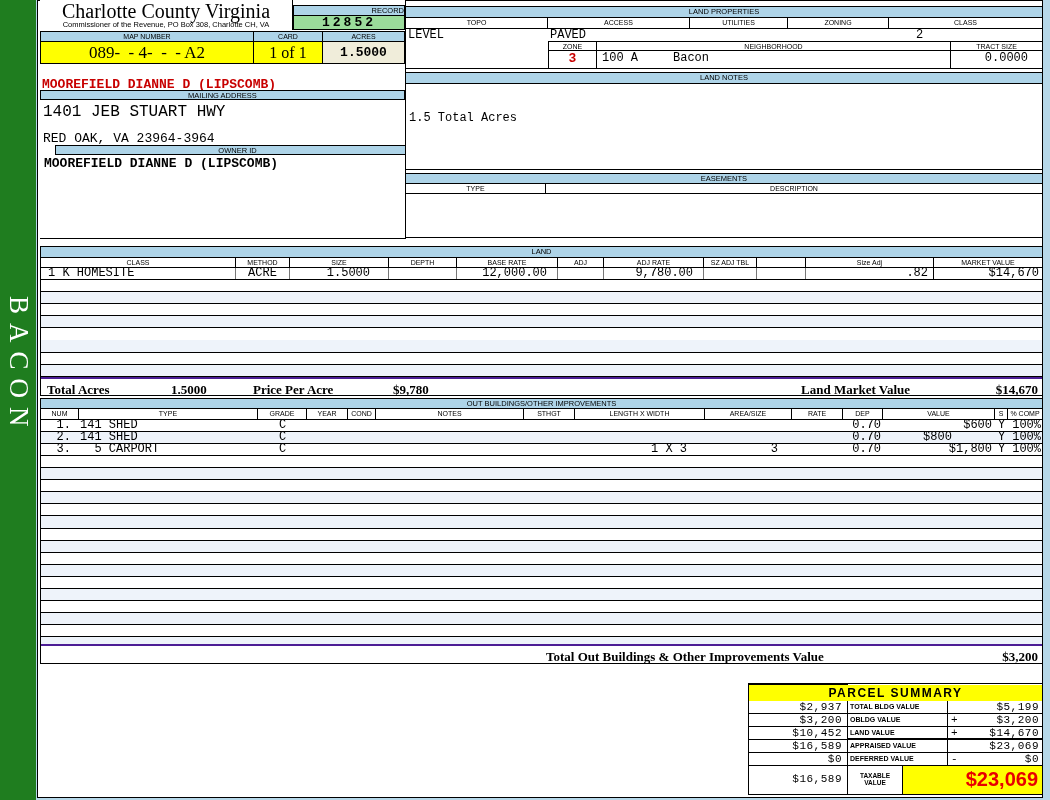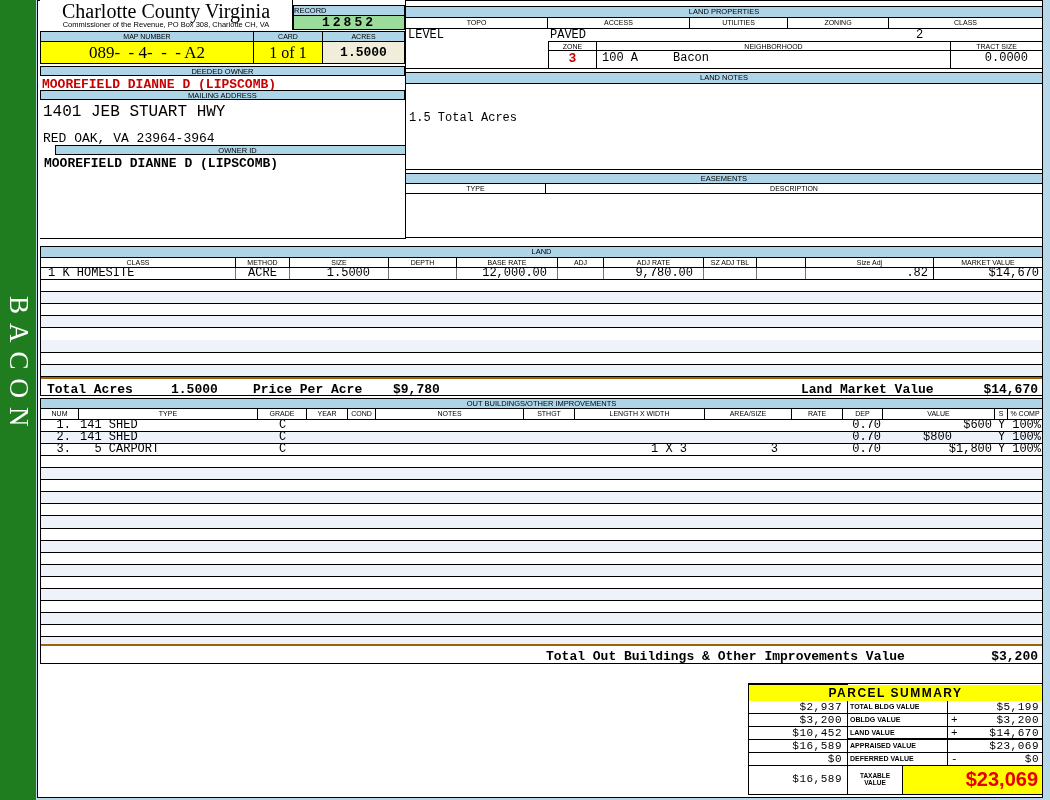--- a/index.html
+++ b/index.html
@@ -23,22 +23,22 @@
   .frow { display:flex; overflow:hidden; }
   .c { border-right:1px solid #000; overflow:hidden; white-space:pre; }
   .c.last { border-right:none; }
   .hc { font-size:7px; line-height:9px; text-align:center; border-bottom:1px solid #000; }
   .dcell { font-family:"Liberation Mono","DejaVu Sans Mono",monospace; font-size:12px; line-height:12px; }
   .r { text-align:right; }
   .ctr { text-align:center; }
   .stripes { background-image:repeating-linear-gradient(to bottom,
               #ffffff 0px,#ffffff 11.1px,#000 11.1px,#000 12.1px,
               #eef3fa 12.1px,#eef3fa 23.2px,#000 23.2px,#000 24.2px); }
-  .totrow { position:relative; border-top:2px solid #a16207;
-            font-family:Liberation Mono, monospace; font-size:13px; font-weight:bold; }
+  .totrow { position:relative; border-top:2px solid #4c1d95;
+            font-family:Liberation Serif, serif; font-size:13px; font-weight:bold; }
   .totrow span { position:absolute; top:3px; white-space:pre; }
   .ps-c1 { border-right:1px solid #000; border-bottom:1px solid #000;
            font-family:"Liberation Mono","DejaVu Sans Mono",monospace; font-size:11px;
            letter-spacing:0.5px; text-align:right; padding-right:5px; line-height:12px; }
   .ps-lab { border-right:1px solid #000; border-bottom:1px solid #000; font-size:7px; font-weight:bold;
             line-height:12px; padding-left:2px; white-space:nowrap; overflow:hidden; }
   .ps-val { border-bottom:1px solid #000; display:flex; justify-content:space-between;
             font-family:"Liberation Mono","DejaVu Sans Mono",monospace; font-size:11px;
             letter-spacing:0.5px; line-height:12px; }
 </style>
@@ -54,36 +54,35 @@
   <div class="panel"></div>
 
   <div class="abs" style="left:40px;top:0;width:366px;height:239px;border-right:1px solid #000;border-bottom:1px solid #000;background:#fff;">
 
     <div class="abs" style="left:0;top:0;width:253px;height:30px;border-right:1px solid #000;">
       <div style="font-family:'Liberation Serif',serif;font-size:20px;text-align:center;margin-top:1px;line-height:20px;">Charlotte County Virginia</div>
       <div style="font-size:7.5px;text-align:center;white-space:nowrap;line-height:8px;">Commissioner of the Revenue, PO Box 308, Charlotte CH, VA</div>
     </div>
 
     <div class="abs" style="left:253px;top:5px;width:112px;height:25px;border:1px solid #000;">
-      <div style="background:#aed4e8;border-bottom:1px solid #000;height:10px;font-size:7.5px;line-height:9px;text-align:left;">RECORD</div>
+      <div style="background:#aed4e8;border-bottom:1px solid #000;height:10px;font-size:7.5px;line-height:9px;text-align:right;">RECORD</div>
       <div class="mono b" style="background:#9bdc9b;height:13px;font-size:13px;line-height:13px;text-align:center;letter-spacing:3px;">12852</div>
     </div>
 
     <div class="frow" style="position:absolute;left:0;top:31px;width:365px;height:11px;border:1px solid #000;background:#aed4e8;">
       <div class="c hc" style="width:213px;border-bottom:none;">MAP NUMBER</div>
       <div class="c hc" style="width:69px;border-bottom:none;">CARD</div>
       <div class="c hc last" style="flex:1;border-bottom:none;">ACRES</div>
     </div>
     <div class="frow" style="position:absolute;left:0;top:42px;width:365px;height:22px;border:1px solid #000;border-top:none;">
       <div class="c ctr" style="width:213px;background:#ffff00;font-family:'Liberation Serif',serif;font-size:17px;line-height:21px;text-align:center;">089-  - 4-  -  - A2</div>
       <div class="c ctr" style="width:69px;background:#ffff00;font-family:'Liberation Serif',serif;font-size:16px;line-height:21px;">1 of 1</div>
       <div class="c ctr last mono b" style="flex:1;background:#f0edda;font-size:13px;line-height:21px;">1.5000</div>
     </div>
 
-    <div class="bluebar abs" style="left:0;top:66px;width:365px;height:10px;">DEEDED OWNER</div>
     <div class="abs mono b red" style="left:2px;top:77px;font-size:13px;white-space:pre;">MOOREFIELD DIANNE D (LIPSCOMB)</div>
 
     <div class="bluebar abs" style="left:0;top:90px;width:365px;height:10px;">MAILING ADDRESS</div>
     <div class="abs mono" style="left:3px;top:103px;font-size:16px;white-space:pre;">1401 JEB STUART HWY</div>
     <div class="abs mono" style="left:3px;top:131px;font-size:13px;white-space:pre;">RED OAK, VA 23964-3964</div>
 
     <div class="bluebar abs" style="left:0;top:145px;width:365px;height:10px;margin-left:15px;">OWNER ID</div>
     <div class="abs mono b" style="left:4px;top:156px;font-size:13px;white-space:pre;">MOOREFIELD DIANNE D (LIPSCOMB)</div>
   </div>
 

